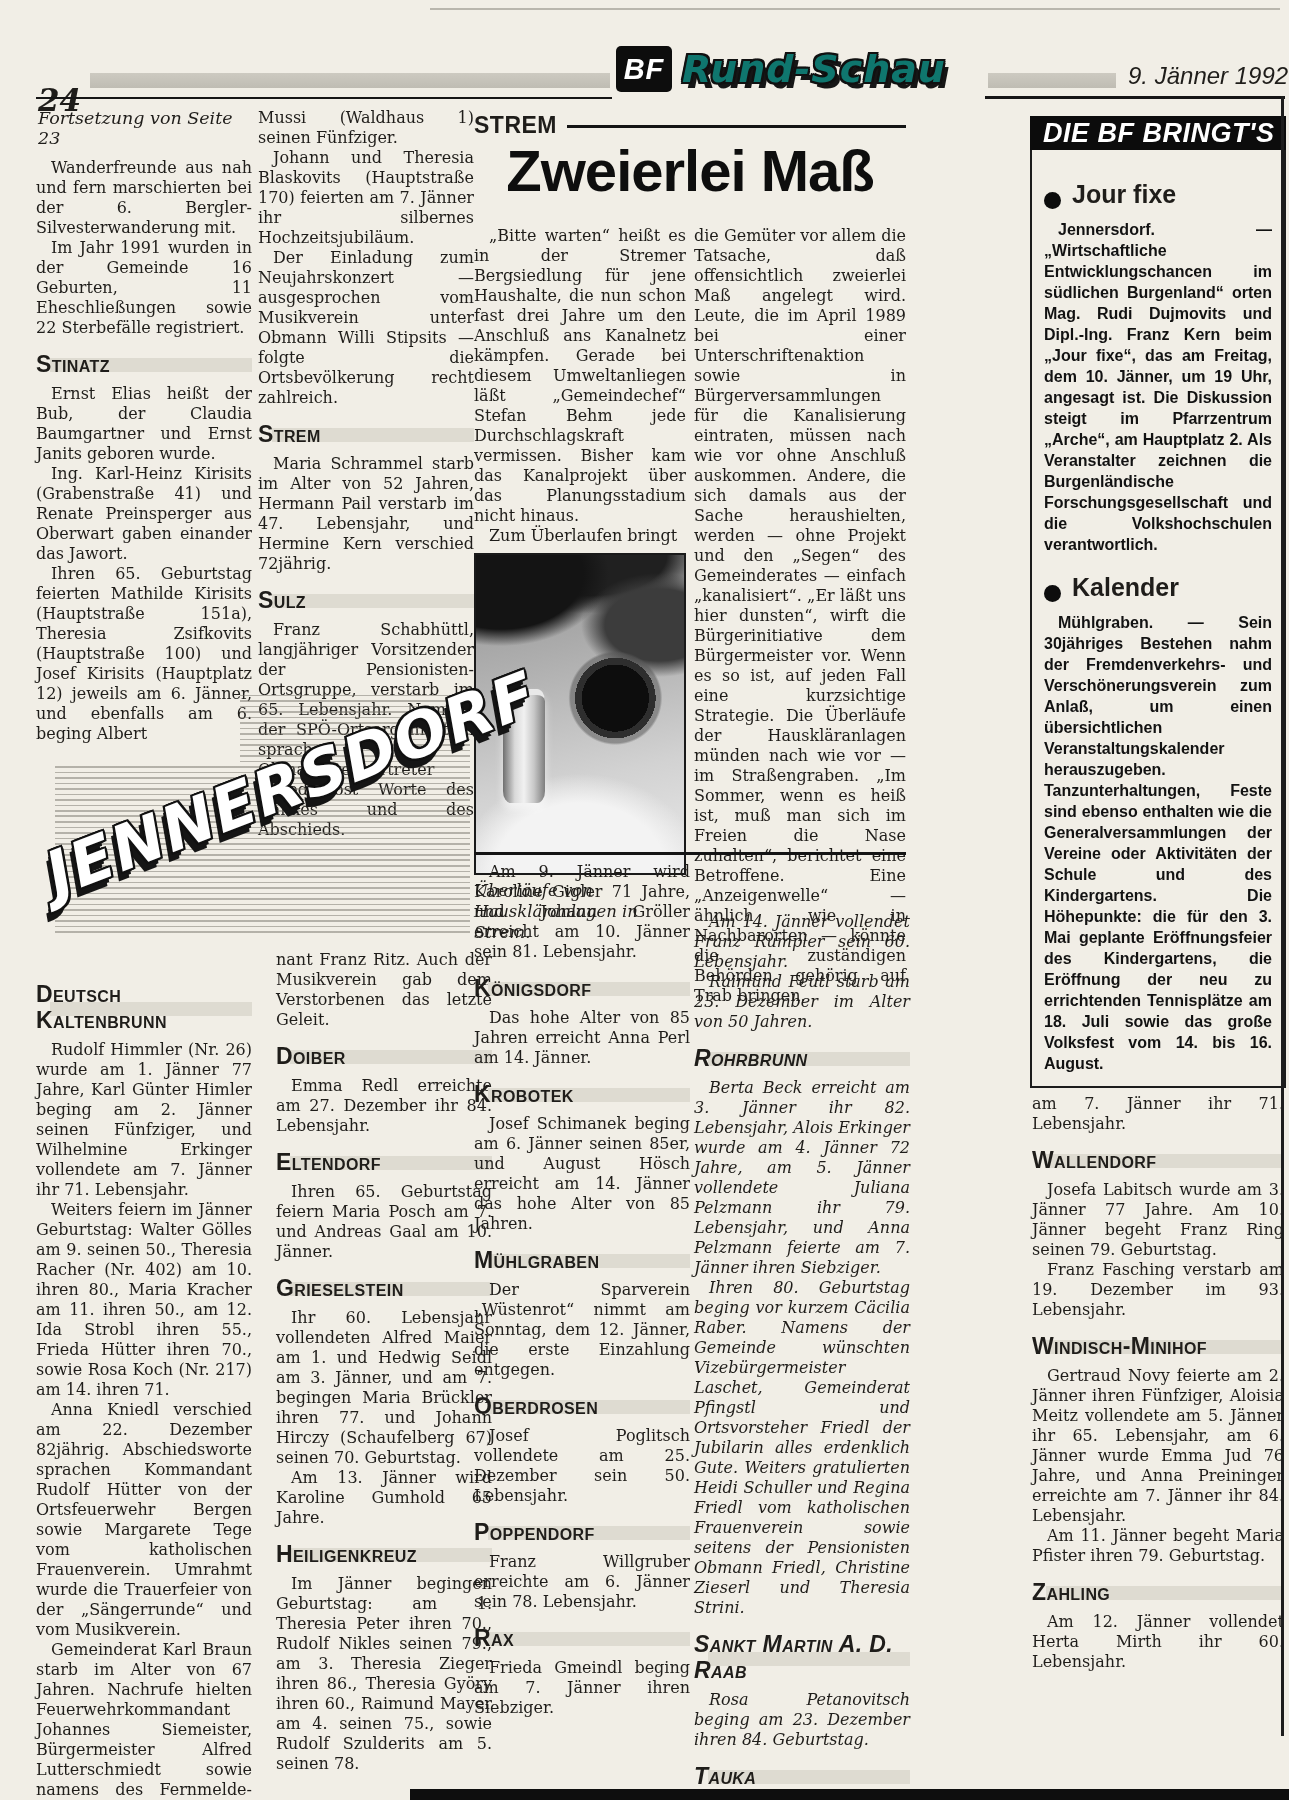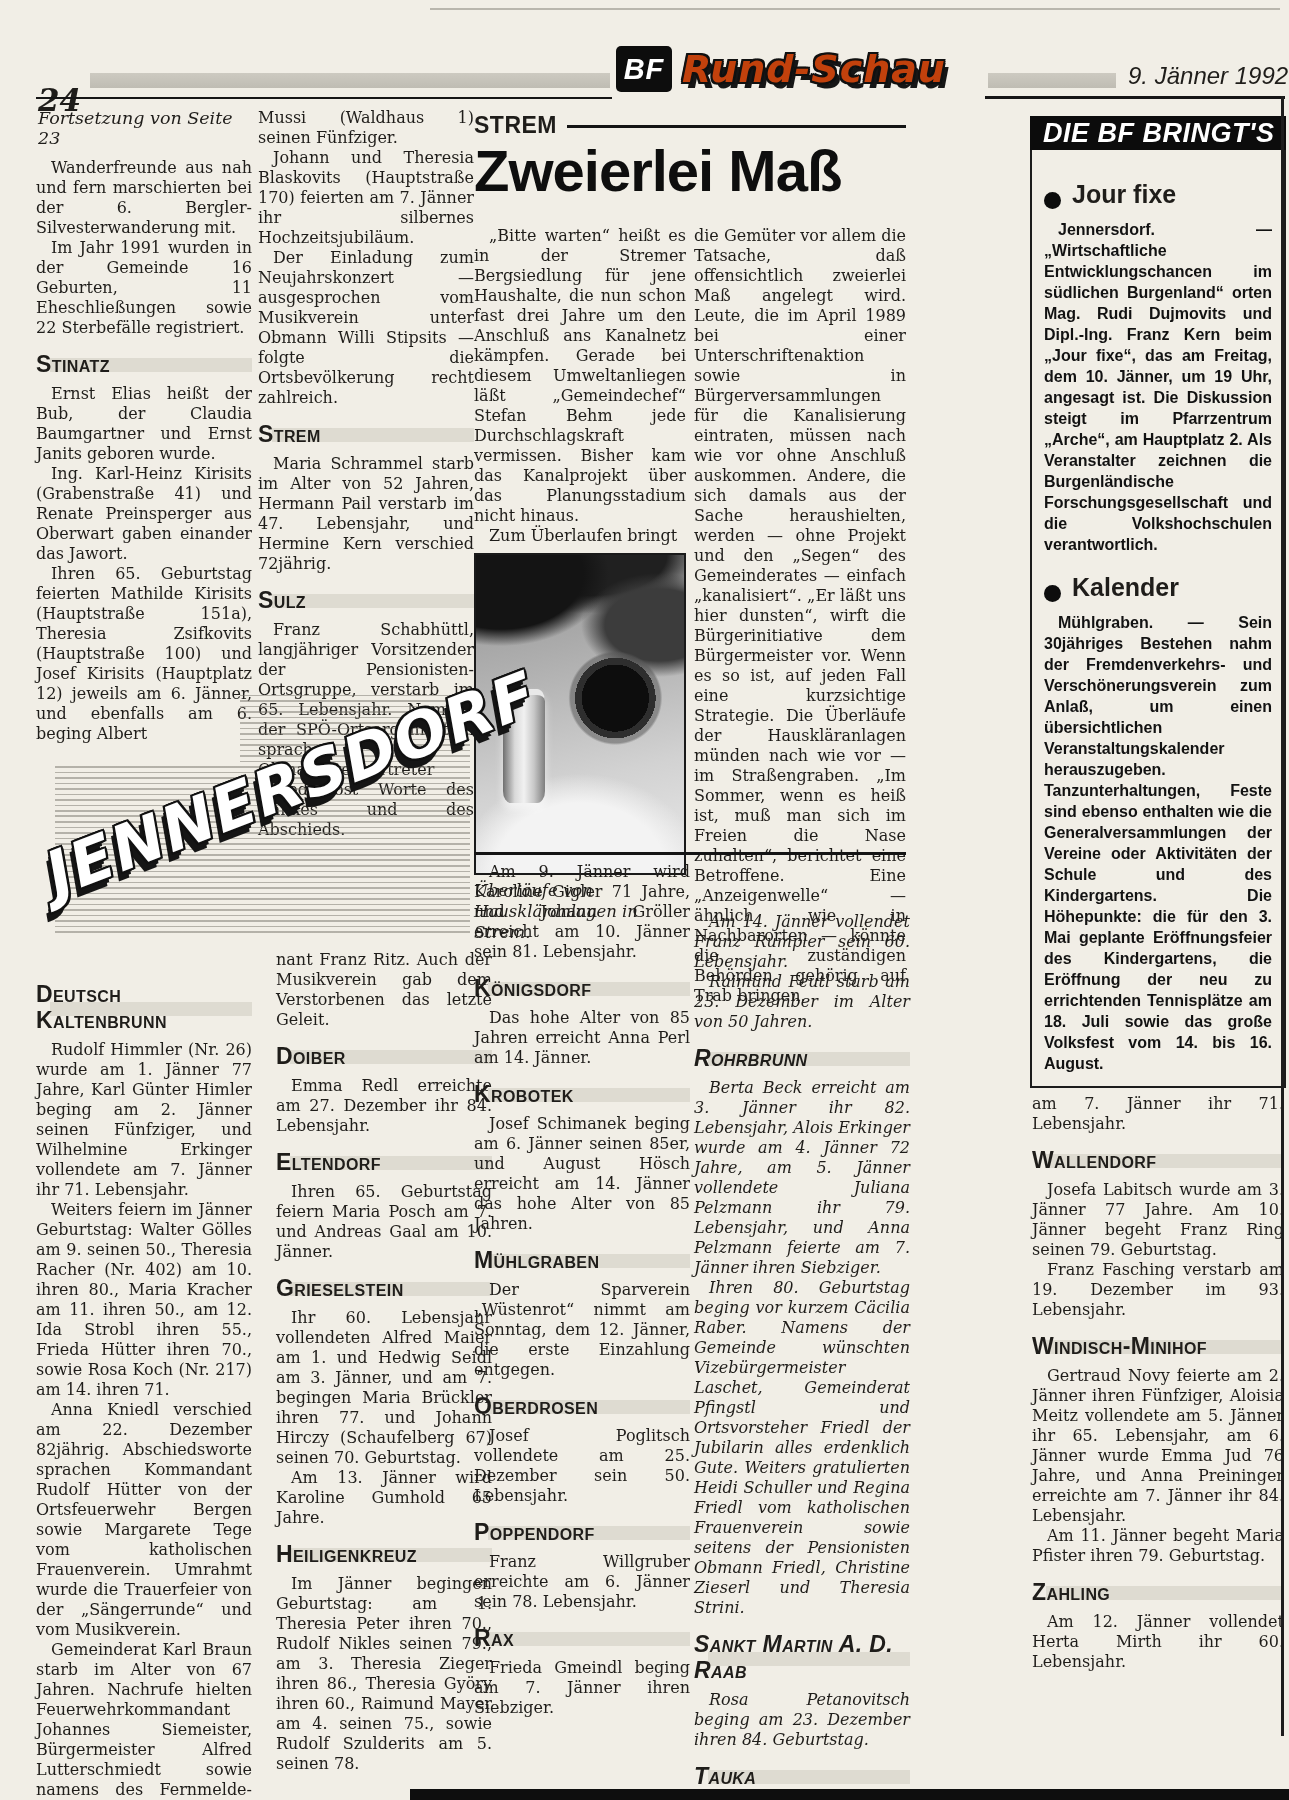--- a/index.html
+++ b/index.html
@@ -7,36 +7,36 @@
         font-family:"DejaVu Serif",serif;color:#1f1d1a;}
   
   .pageno{position:absolute;left:38px;top:50px;font:700 italic 31px "DejaVu Serif",serif;margin-top:32px;}
   .hbar{position:absolute;height:15px;background:linear-gradient(#cdcac1,#bfbcb3);top:73px;}
   .hbar.l{left:90px;width:520px;}
   .hbar.r{left:988px;width:128px;}
   .hrule{position:absolute;background:#161616;}
   .logo{position:absolute;left:616px;top:46px;display:flex;align-items:center;}
   .bfbox{width:56px;height:46px;background:#0d0d0d;border-radius:5px;display:flex;align-items:center;justify-content:center;
          font:900 italic 29px "Liberation Sans",sans-serif;color:#fff;letter-spacing:1px;}
-  .brand{margin-left:10px;font:900 italic 38px "DejaVu Sans",sans-serif;color:#c2410c;letter-spacing:1px;
+  .brand{margin-left:10px;font:900 italic 38px "DejaVu Sans",sans-serif;color:#0f766e;letter-spacing:1px;
          text-shadow:-2px 0 0 #111,2px 0 0 #111,0 -2px 0 #111,0 2px 0 #111,-2px -2px 0 #111,2px 2px 0 #111,-2px 2px 0 #111,2px -2px 0 #111,5px 6px 0 #161616;}
   .hdate{position:absolute;left:1128px;top:50px;font:italic 24px "Liberation Sans",sans-serif;margin-top:12px;}
   
   .col{position:absolute;font-size:16px;line-height:20px;text-align:justify;}
   .b-p{text-indent:15px;margin:0;}
   .b-c{margin:0;}
   .b-i{font-style:italic;font-size:17.5px;margin:0 0 10px 2px;text-align:left;}
   .b-h{font-family:"Liberation Sans",sans-serif;font-weight:700;font-variant:small-caps;font-variant-caps:small-caps;
        font-size:23px;line-height:26px;letter-spacing:.4px;margin:13px 0 7px;text-align:left;
        background:linear-gradient(#dedbd1,#dedbd1) no-repeat 14px 55%/100% 14px;}
   
   .kicker{position:absolute;left:474px;top:112px;width:432px;display:flex;align-items:center;
           font:800 23px "Liberation Sans",sans-serif;letter-spacing:.5px;}
   .kicker .kline{flex:1;height:3px;background:#141414;margin-left:10px;margin-top:2px;}
-  .headline{position:absolute;left:474px;top:136px;width:432px;
+  .headline{position:absolute;left:474px;top:136px;width:432px;text-align:center;
             font:800 58px/70px "Liberation Sans",sans-serif;letter-spacing:-1px;color:#0e0e0e;}
   .artcol{position:absolute;top:226px;width:212px;font-size:16px;line-height:20px;text-align:justify;}
   .photo{position:relative;width:208px;height:318px;border:2px solid #1a1a1a;margin:7px 0 5px;
          background-color:#c8c8c8;
          background-image:
            radial-gradient(circle at 67% 45%, #0d0d0d 0 15%, #2e2e2e 15% 18%, rgba(90,90,90,.55) 18% 20%, transparent 21%),
            radial-gradient(ellipse 120px 80px at 88% 22%, #3c3c3c 0 45%, transparent 65%),
            radial-gradient(ellipse 150px 100px at 12% 6%, #141414 0 55%, transparent 72%),
            radial-gradient(ellipse 170px 90px at 55% 0%, #202020 0 45%, transparent 65%),
            radial-gradient(ellipse 75% 40% at 50% 100%, #f3f3f3 0 55%, transparent 78%),

